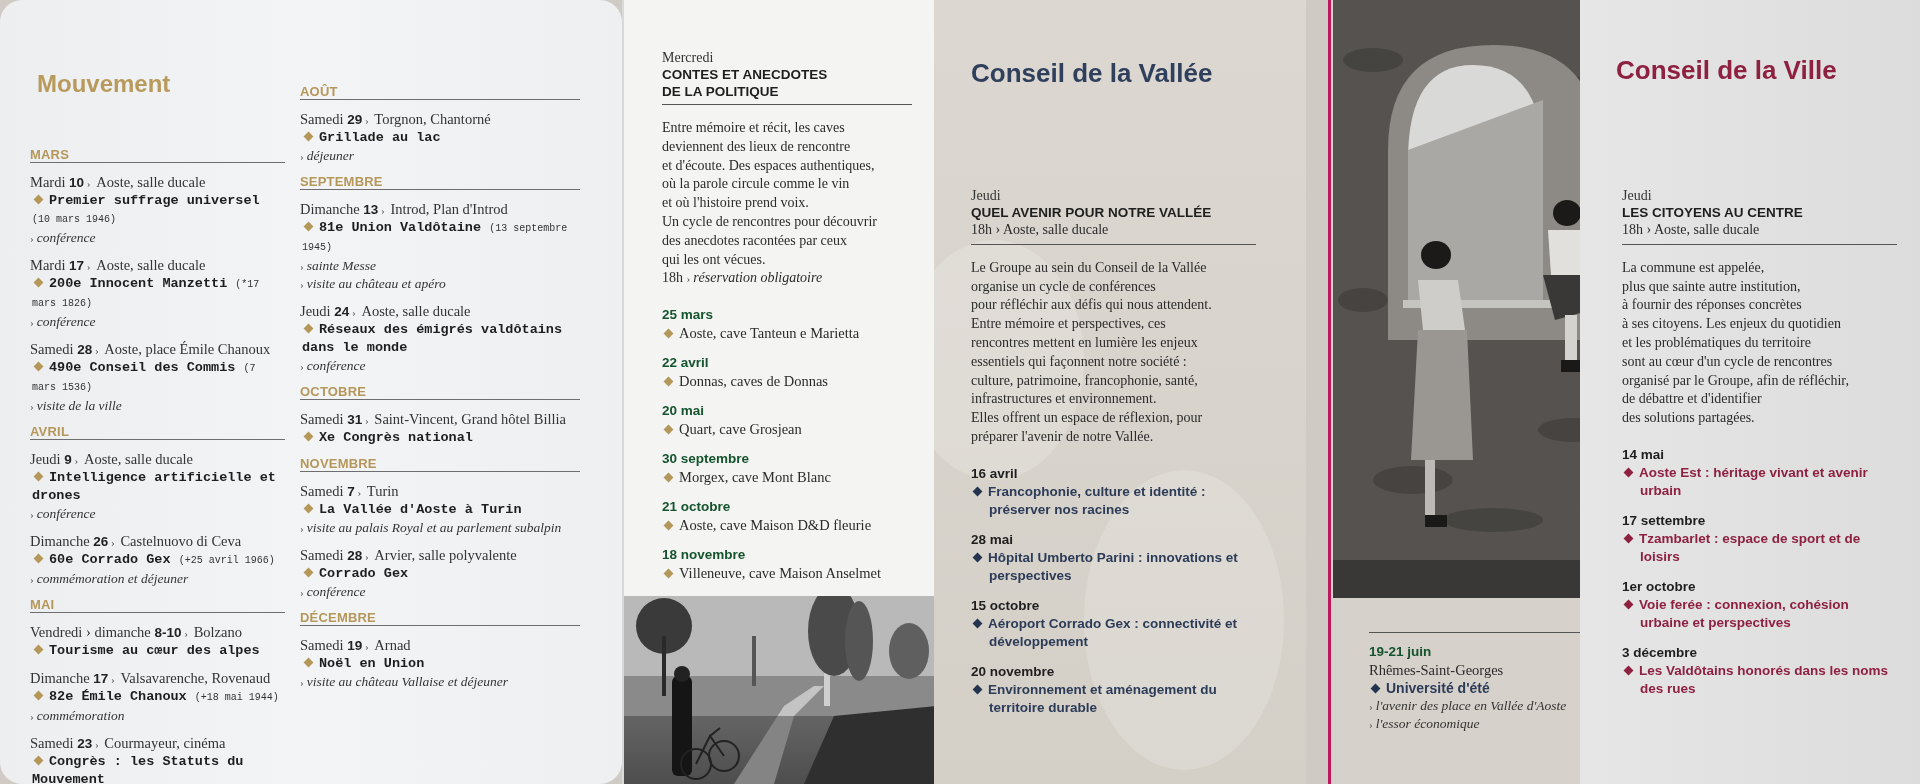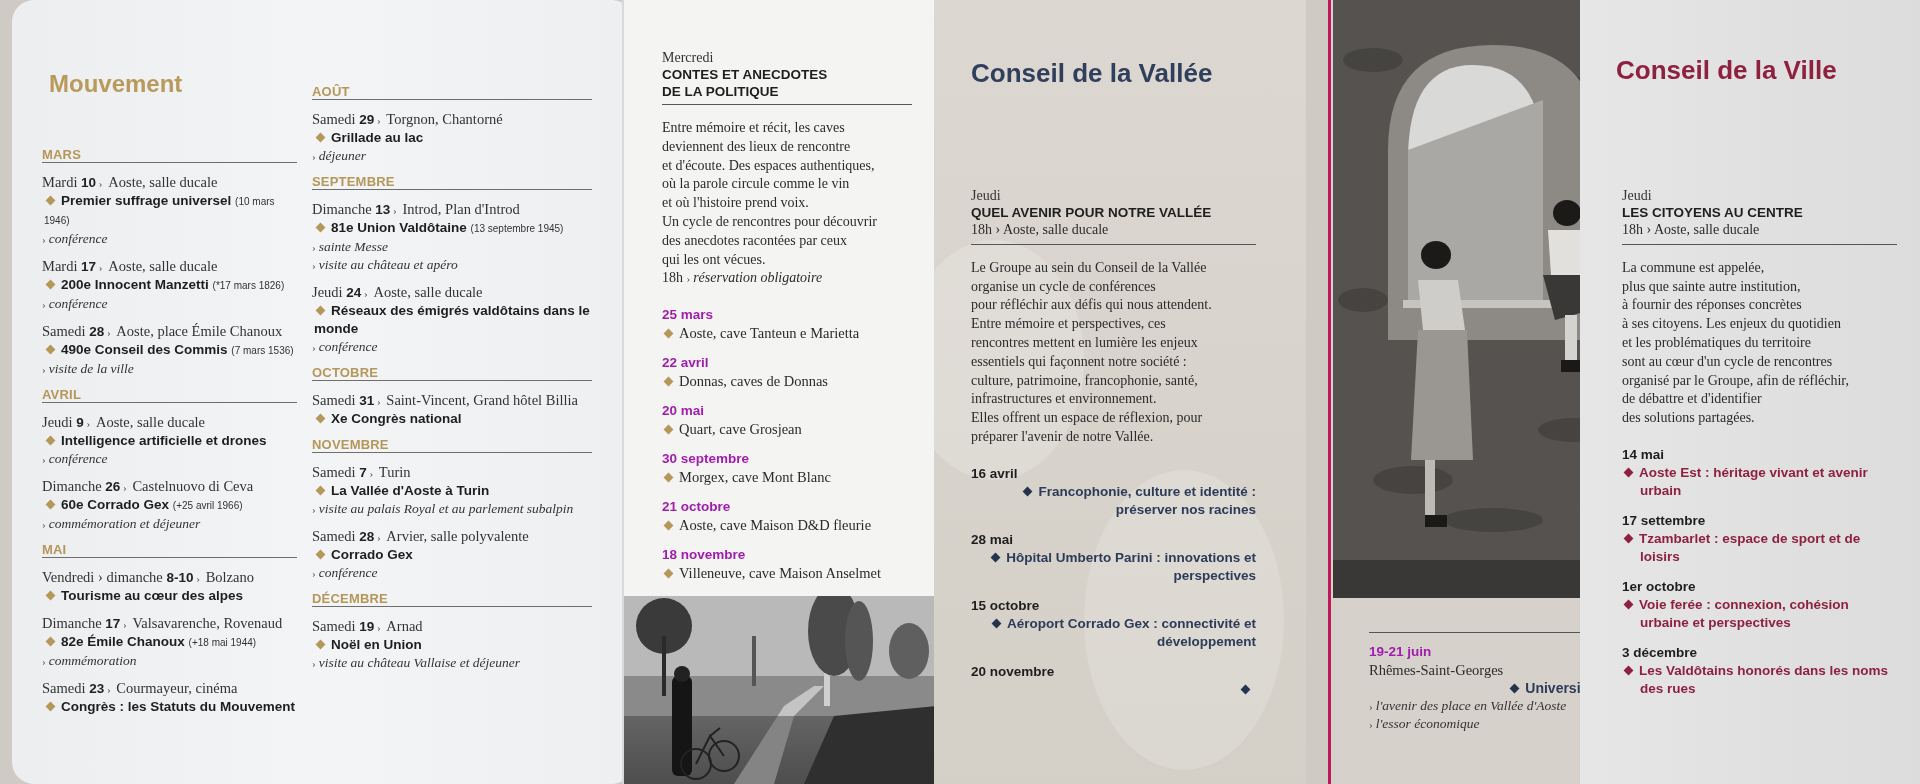--- a/index.html
+++ b/index.html
@@ -3,57 +3,57 @@
 <meta charset="utf-8">
 <style>
   * { box-sizing: border-box; margin: 0; padding: 0; }
   html, body { width: 1920px; height: 784px; overflow: hidden; background: #cfcac3; }
   body { position: relative; font-family: "Liberation Serif", serif; color: #2a2724; }
 
   .panel { position: absolute; top: 0; height: 784px; overflow: hidden; }
   .sans { font-family: "Liberation Sans", sans-serif; }
 
   
-  #p-mouv { left: 12px; width: 622px; background: linear-gradient(90deg, #eceef0 0%, #f3f4f5 50%, #eeeff1 100%); border-radius: 22px; }
+  #p-mouv { left: 0; width: 622px; background: linear-gradient(90deg, #eceef0 0%, #f3f4f5 50%, #eeeff1 100%); border-radius: 22px; }
   #p-mouv .title { position: absolute; left: 37px; top: 70px; font-family: "Liberation Sans", sans-serif; font-weight: bold; font-size: 24px; color: #b89a5c; }
   .col { position: absolute; }
   .month { font-family: "Liberation Sans", sans-serif; font-weight: bold; font-size: 13px; color: #b5975a; border-bottom: 1.5px solid #6e6e6e; margin-bottom: 10px; letter-spacing: 0.2px; }
   .ev { margin-bottom: 9px; }
   .ev .when { font-size: 14.5px; line-height: 18px; color: #333; }
   .ev .when b { font-family: "Liberation Sans", sans-serif; font-weight: bold; font-size: 13.5px; color: #222; text-align: center; }
-  .ev .what { font-family: Liberation Sans, sans-serif; font-weight: bold; font-size: 13.5px; line-height: 18px; color: #1e1e1e; padding-left: 2px; }
+  .ev .what { font-family: Liberation Mono, monospace; font-weight: bold; font-size: 13.5px; line-height: 18px; color: #1e1e1e; padding-left: 2px; }
   .ev .what .note { font-weight: normal; font-size: 10px; color: #333; }
   .ev .sub { font-style: italic; font-size: 13.5px; line-height: 17px; color: #333; }
   .diamond { display: inline-block; width: 7px; height: 7px; transform: rotate(45deg); margin: 0 7px 2px 3px; vertical-align: middle; }
   .gold { background: #b5975a; }
   .navy { background: #24344f; }
   .crimson { background: #8e2040; }
   .arrow { font-style: normal; font-size: 11px; margin-right: 3px; color: #555; }
 
   
   #p-contes { left: 622px; width: 312px; background: #f4f4f3; border-left: 2px solid #d9d9d9; }
   #p-contes .inner { position: absolute; left: 38px; top: 50px; width: 250px; }
   .kicker { font-size: 14px; color: #333; line-height: 16px; }
   .head-caps { font-family: "Liberation Sans", sans-serif; font-weight: bold; font-size: 13.5px; color: #1e1e1e; line-height: 17px; }
   .rule { border-bottom: 1.3px solid #555; margin: 4px 0 14px 0; }
   .para { font-size: 14px; line-height: 18.8px; color: #2b2b2b; }
   .dlist { margin-top: 18px; }
   .ditem { margin-bottom: 12px; }
-  .ditem .d { font-family: "Liberation Sans", sans-serif; font-weight: bold; font-size: 13.5px; color: #a21caf; line-height: 18px; }
+  .ditem .d { font-family: "Liberation Sans", sans-serif; font-weight: bold; font-size: 13.5px; color: #14532d; line-height: 18px; }
   .ditem .t { font-size: 14.5px; line-height: 18px; color: #2b2b2b; }
   .photo-bike { position: absolute; left: 0; top: 596px; width: 312px; height: 188px; background: linear-gradient(180deg,#9d9d9d 0%, #b8b8b8 35%, #7a7a7a 60%, #3c3c3c 100%); overflow: hidden; }
 
   
   #p-vallee { left: 934px; width: 372px; background: linear-gradient(180deg, #dcd8d1 0%, #d4cfc7 100%); }
   #p-vallee .title { position: absolute; left: 37px; top: 58px; font-family: "Liberation Sans", sans-serif; font-weight: bold; font-size: 26px; color: #2f3f5c; }
   #p-vallee .inner { position: absolute; left: 37px; top: 188px; width: 285px; }
   .titem { margin-bottom: 12px; }
   .titem .d { font-family: Liberation Sans, sans-serif; font-weight: bold; font-size: 13.5px; color: #1e1e1e; line-height: 18px; }
   .titem .t { font-family: "Liberation Sans", sans-serif; font-weight: bold; font-size: 13.5px; line-height: 18px; padding-left: 18px; text-indent: -18px; }
-  .navy-t { color: #2b3b58; text-align: right; }
+  .navy-t { color: #2b3b58; }
   .crimson-t { color: #8e2040; }
   .wm { position: absolute; border-radius: 50%; background: rgba(255,255,255,0.18); }
 
   
   #p-photo { left: 1328px; width: 322px; background: #d6d1ca; border-left: 3px solid #be185d; }
   .photo-arch { position: absolute; left: 2px; top: 0; width: 320px; height: 598px; background: #4e4c4a; overflow: hidden; }
   #p-photo .inner { position: absolute; left: 38px; top: 628px; width: 260px; }
 
   
   #p-ville { left: 1580px; width: 340px; background: linear-gradient(90deg, #e6e6e6 0%, #dcdcdc 100%); }
@@ -253,21 +253,21 @@
         <div class="titem">
           <div class="d">28 mai</div>
           <div class="t navy-t"><span class="diamond navy"></span><span>Hôpital Umberto Parini : innovations et perspectives</span></div>
         </div>
         <div class="titem">
           <div class="d">15 octobre</div>
           <div class="t navy-t"><span class="diamond navy"></span><span>Aéroport Corrado Gex : connectivité et développement</span></div>
         </div>
         <div class="titem">
           <div class="d">20 novembre</div>
-          <div class="t navy-t"><span class="diamond navy"></span></div>
+          <div class="t navy-t"><span class="diamond navy"></span><span>Environnement et aménagement du territoire durable</span></div>
         </div>
       </div>
   </div>
 </section>
 
 <section class="panel" id="p-photo">
   <div class="photo-arch">
     <svg width="320" height="598" viewBox="0 0 320 598">
       <rect width="320" height="598" fill="#55524f"></rect>
       <g opacity="0.35" fill="#2c2a28">

